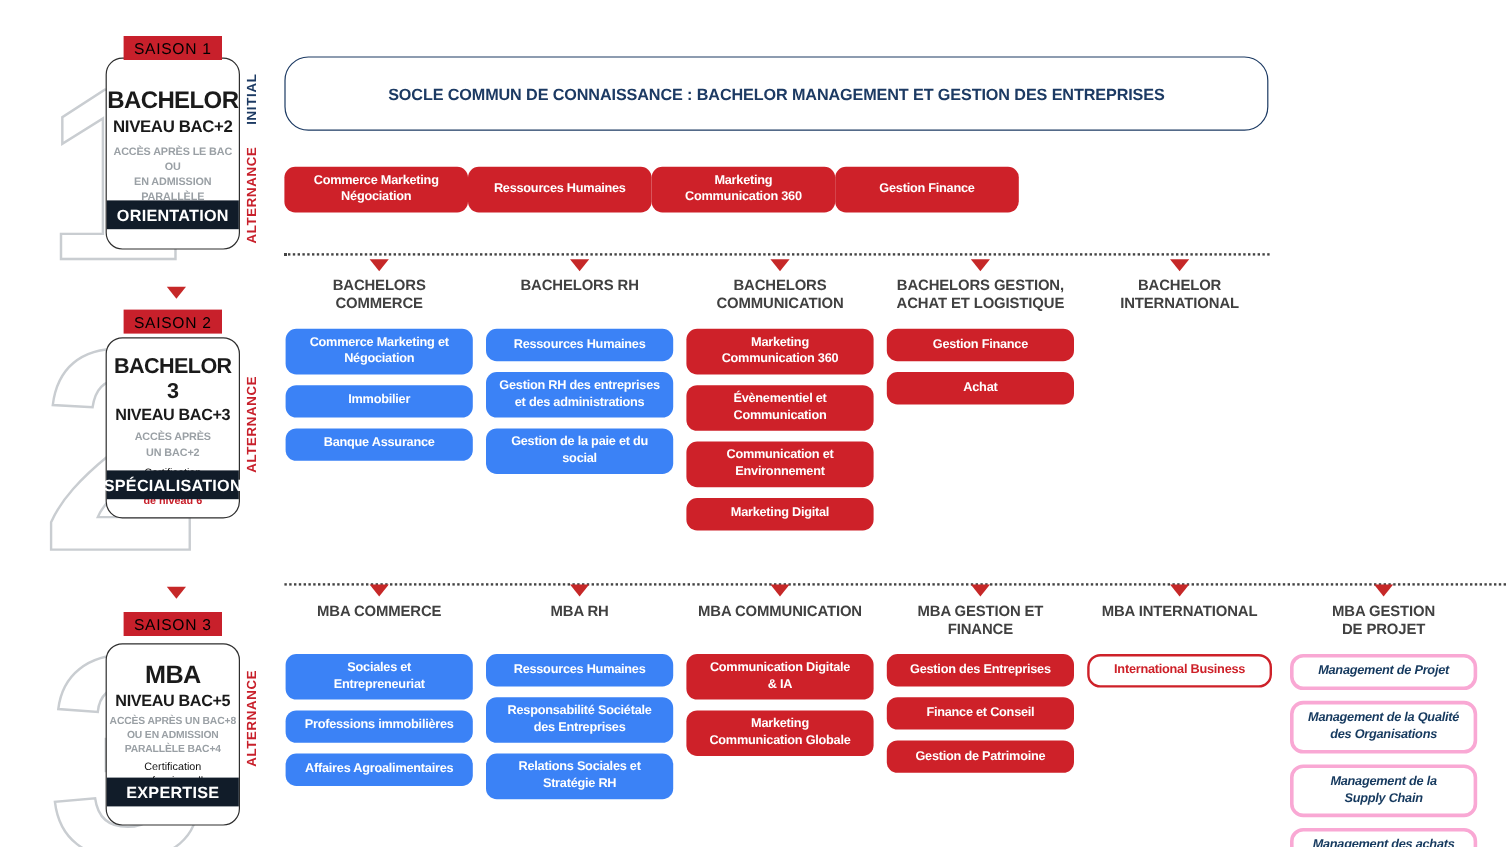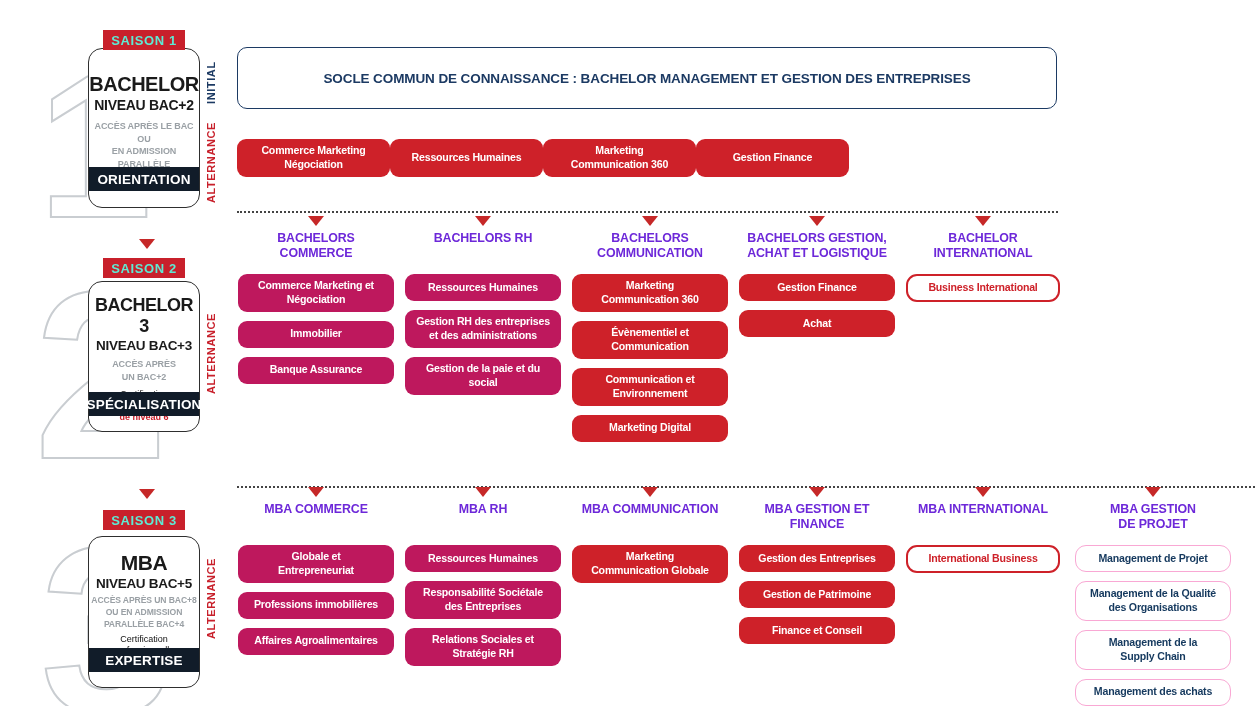--- a/index.html
+++ b/index.html
@@ -16,57 +16,57 @@
         border-radius:14px;z-index:1;text-align:center;box-sizing:border-box;}
   .card-title{font-weight:900;color:#1a1a1a;letter-spacing:-0.5px;}
   .card-sub{font-weight:800;color:#1a1a1a;letter-spacing:-0.3px;margin-top:1px;}
   .card-access{font-weight:700;color:#9aa0a5;font-size:9px;line-height:1.4;margin-top:7px;
                white-space:pre-line;letter-spacing:-0.1px;}
   .card-cert{font-weight:400;color:#111;font-size:9px;margin-top:6px;line-height:1.25;}
   .card-cert-level{font-weight:700;color:#c8202b;font-size:9px;line-height:1.25;}
   .card-banner{position:absolute;left:0;right:0;height:24px;background:#111c29;color:#fff;
                font-weight:800;font-size:13.5px;letter-spacing:0.2px;display:flex;
                align-items:center;justify-content:center;}
-  .badge{position:absolute;left:103px;width:82px;height:20px;background:#c8202b;color:#5eead4;
-         z-index:2;font-weight:700;font-size:13px;letter-spacing:0.6px;display:flex;
+  .badge{position:absolute;left:103px;width:82px;height:20px;background:#c8202b;color:#000000;
+         z-index:2;font-weight:400;font-size:13px;letter-spacing:0.6px;display:flex;
          align-items:center;justify-content:center;}
   
   .vlabel{position:absolute;writing-mode:vertical-rl;transform:rotate(180deg);
           font-weight:800;font-size:11px;letter-spacing:0.6px;left:203px;width:15px;
           display:flex;align-items:center;justify-content:center;}
   .vnavy{color:#1c3a63;}
   .vred{color:#c8202b;}
   
   .socle{position:absolute;left:237px;top:47px;width:820px;height:62px;border:1.5px solid #1c3a63;
-         border-radius:10px;box-sizing:border-box;display:flex;flex-direction:column;
+         border-radius:20px;box-sizing:border-box;display:flex;flex-direction:column;
          align-items:center;justify-content:center;gap:3px;background:#fff;}
   .socle-title{color:#1c3a63;font-weight:800;font-size:13.5px;letter-spacing:-0.1px;}
   .socle-sub{color:#1c3a63;font-weight:400;font-size:14px;}
   
   .btn{border-radius:9px;display:flex;align-items:center;justify-content:center;text-align:center;
        font-weight:700;font-size:10.6px;line-height:1.32;letter-spacing:-0.2px;padding:5px 5px;
        box-sizing:border-box;white-space:pre-line;min-height:27px;width:100%;}
   .red{background:#ce2129;color:#fff;}
-  .navy{background:#be185d;color:#fff;}
+  .navy{background:#3b82f6;color:#fff;}
   .ored{background:#fff;color:#ce2129;border:2px solid #ce2129;border-radius:11px;}
-  .onavy{background:#fff;color:#15395e;border:1px solid #f9a8d4;border-radius:11px;}
+  .onavy{background:#fff;color:#15395e;border:3px solid #f9a8d4;border-radius:11px;font-style:italic;}
   .row1{position:absolute;left:237px;top:139px;display:flex;gap:0;}
   .row1 .btn{width:153px;min-height:36px;flex:none;}
   
   .dotted{position:absolute;height:0;border-top:2.5px dotted #444;}
   .dot1{left:237px;top:211px;width:821px;}
   .dot2{left:237px;top:486px;width:1018px;}
   
   .tri{width:0;height:0;border-left:8px solid transparent;border-right:8px solid transparent;
        border-top:10px solid #c62828;}
   .seq-arrow{position:absolute;left:139px;}
   
   .pcol{position:absolute;display:flex;flex-direction:column;align-items:center;}
   .colhead{margin-top:5px;min-height:32px;display:flex;align-items:flex-start;justify-content:center;
-           color:#6d28d9;font-weight:800;font-size:12.4px;line-height:1.18;text-align:center;
+           color:#404040;font-weight:800;font-size:12.4px;line-height:1.18;text-align:center;
            white-space:pre-line;letter-spacing:-0.1px;}
   .stack{margin-top:11px;display:flex;flex-direction:column;gap:9px;width:100%;align-items:stretch;}
 </style>
 </head>
 <body>
 
 <div class="stage">
 
   <div class="numeral n1">1</div>
   <div class="numeral n2">2</div>
@@ -177,30 +177,27 @@
     <div class="stack">
       <div class="btn red">Gestion Finance</div>
       <div class="btn red">Achat</div>
     </div>
   </div>
 
   <div class="pcol" style="left:906px;top:216px;width:154px;">
     <div class="tri"></div>
     <div class="colhead">BACHELOR
 INTERNATIONAL</div>
-    <div class="stack">
-      <div class="btn ored">Business International</div>
-    </div>
   </div>
 
   <div class="pcol" style="left:238px;top:487px;width:156px;">
     <div class="tri"></div>
     <div class="colhead">MBA COMMERCE</div>
     <div class="stack">
-      <div class="btn navy">Globale et
+      <div class="btn navy">Sociales et
 Entrepreneuriat</div>
       <div class="btn navy">Professions immobilières</div>
       <div class="btn navy">Affaires Agroalimentaires</div>
     </div>
   </div>
 
   <div class="pcol" style="left:405px;top:487px;width:156px;">
     <div class="tri"></div>
     <div class="colhead">MBA RH</div>
     <div class="stack">
@@ -209,33 +206,35 @@
 des Entreprises</div>
       <div class="btn navy">Relations Sociales et
 Stratégie RH</div>
     </div>
   </div>
 
   <div class="pcol" style="left:572px;top:487px;width:156px;">
     <div class="tri"></div>
     <div class="colhead">MBA COMMUNICATION</div>
     <div class="stack">
+      <div class="btn red">Communication Digitale
+&amp; IA</div>
       <div class="btn red">Marketing
 Communication Globale</div>
     </div>
   </div>
 
   <div class="pcol" style="left:739px;top:487px;width:156px;">
     <div class="tri"></div>
     <div class="colhead">MBA GESTION ET
 FINANCE</div>
     <div class="stack">
       <div class="btn red">Gestion des Entreprises</div>
+      <div class="btn red">Finance et Conseil</div>
       <div class="btn red">Gestion de Patrimoine</div>
-      <div class="btn red">Finance et Conseil</div>
     </div>
   </div>
 
   <div class="pcol" style="left:906px;top:487px;width:154px;">
     <div class="tri"></div>
     <div class="colhead">MBA INTERNATIONAL</div>
     <div class="stack">
       <div class="btn ored">International Business</div>
     </div>
   </div>

